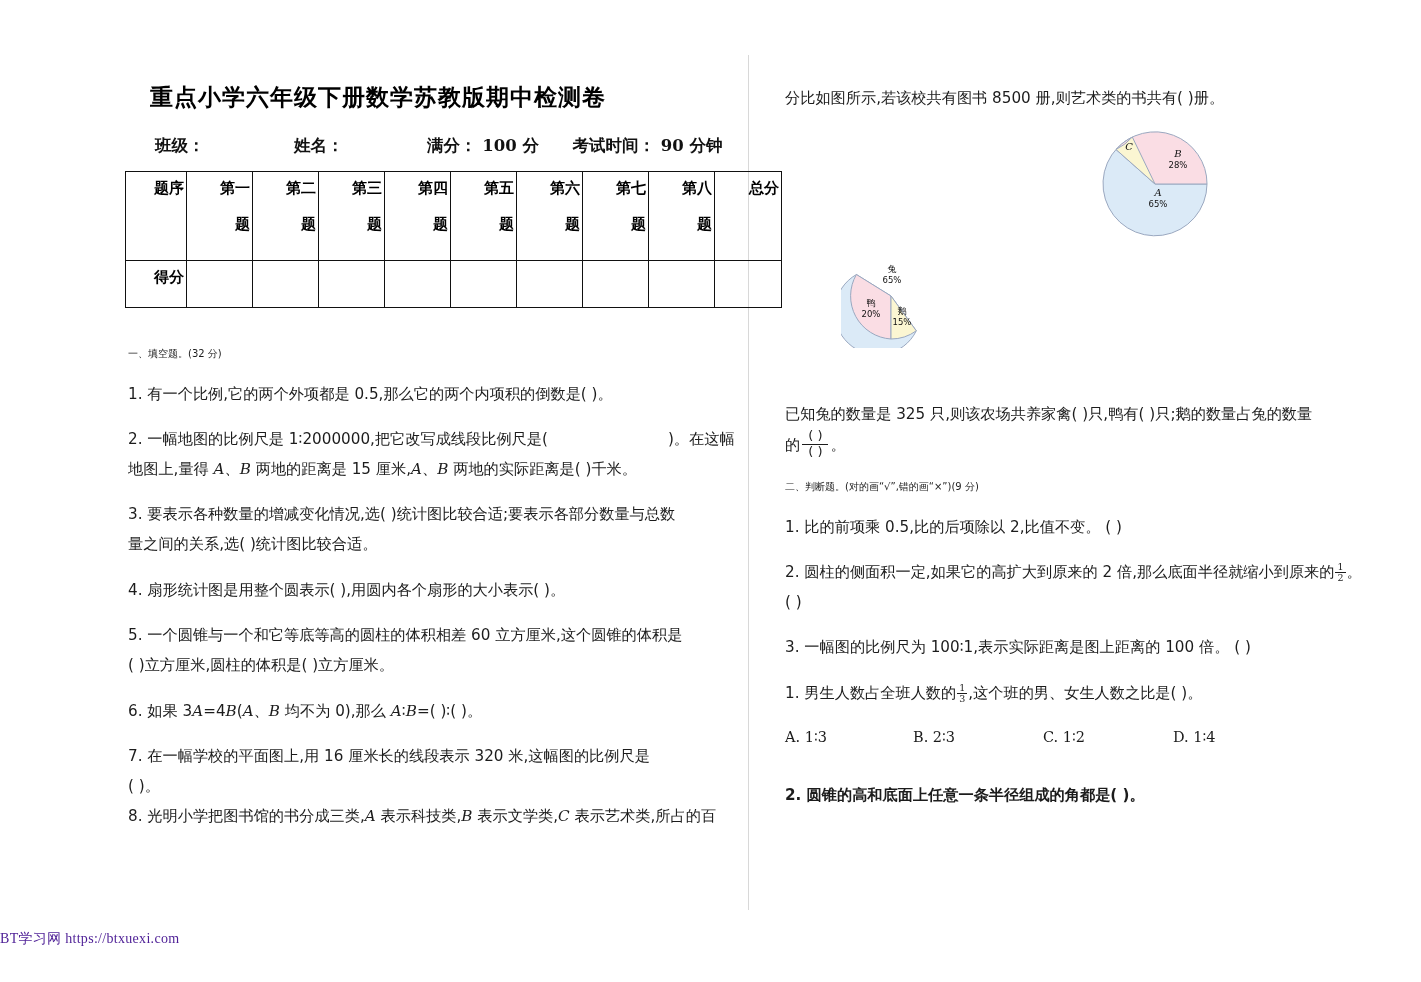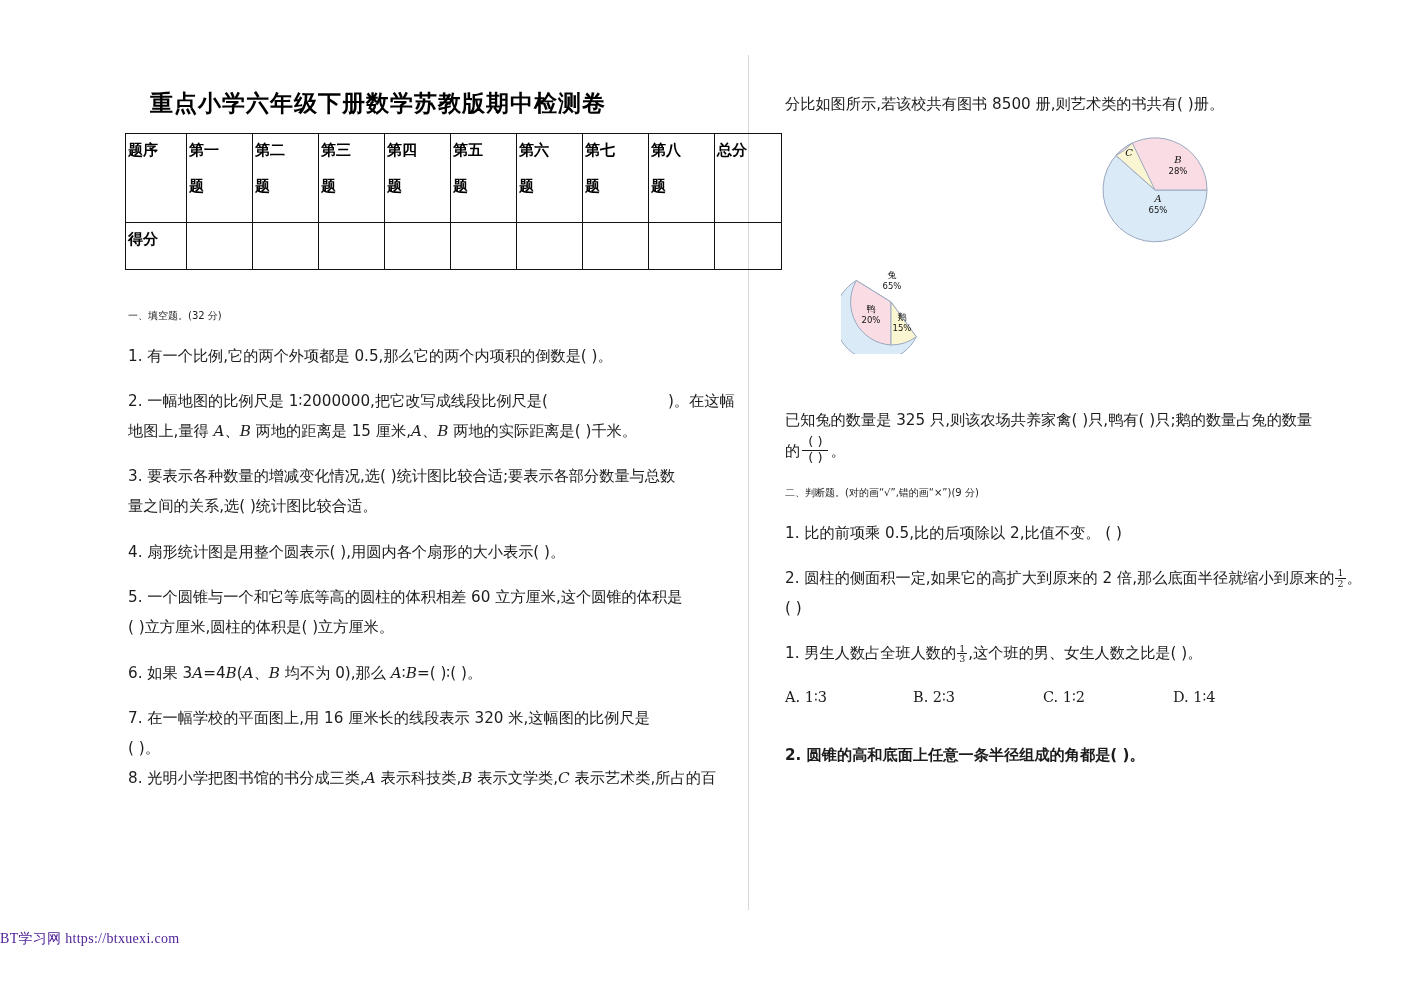--- a/index.html
+++ b/index.html
@@ -13,21 +13,21 @@
   }
   .page{position:absolute;inset:0;}
 
   
   .col-divider{
     position:absolute;left:748px;top:55px;width:1px;height:855px;
     background:#d8d8d8;
   }
 
   
-  .col{position:absolute;top:8px;}
+  .col{position:absolute;top:2px;}
   .col-left{left:0;width:748px;}
   .col-right{left:749px;width:672px;}
 
   
   .exam-title{
     text-align:center;
     font-size:23px;
     font-weight:bold;
     font-family:"DejaVu Serif","Liberation Serif",serif;
     letter-spacing:1px;
@@ -54,21 +54,21 @@
     border-collapse:collapse;
     margin:14px 0 0 125px;
     table-layout:fixed;
     width:558px;
     font-family:"DejaVu Serif","Liberation Serif",serif;
   }
   table.score-table td{
     border:1.4px solid #111;
     font-size:15px;
     font-weight:bold;
-    text-align:left;
+    text-align:right;
     vertical-align:top;
     padding:6px 2px 0 2px;
     color:#000;
     line-height:1.45;
     word-break:break-all;
   }
   table.score-table tr.head-row td{height:82px;}
   table.score-table tr.score-row td{height:40px;vertical-align:top;}
   td.c0{width:56px;}
   td.cn{width:61px;}
@@ -154,20 +154,31 @@
 <body>
 
 <div class="page">
 
   <div class="col-divider"></div>
 
   <div class="col col-left">
 
     <div class="exam-title">重点小学六年级下册数学苏教版期中检测卷</div>
 
+    <div class="meta-row">
+      <span class="meta-item">班级：</span>
+      <span class="meta-gap-1"></span>
+      <span class="meta-item">姓名：</span>
+      <span class="meta-gap-2"></span>
+      <span class="meta-item">满分：</span>
+      <span class="meta-item">100 分</span>
+      <span class="meta-gap-3"></span>
+      <span class="meta-item">考试时间：</span>
+      <span class="meta-item">90 分钟</span>
+    </div>
 
     <table class="score-table">
       <tbody>
           <tr class="head-row">
         <td class="c0">题序</td>
         <td class="cn">
           <span class="stack">
             <span>第一</span>
             <span style="height:14px"></span>
             <span>题</span>
@@ -335,20 +346,21 @@
 
       <div class="sec-head blk">二、判断题。(对的画“√”,错的画“×”)(9 分)</div>
 
       <div class="q blk">1. 比的前项乘 0.5,比的后项除以 2,比值不变。    (      )</div>
 
       <div class="q blk">
         <span>2. 圆柱的侧面积一定,如果它的高扩大到原来的 2 倍,那么底面半径就缩小到原来的</span><span class="frac"><span class="n">1</span><span class="d">2</span></span><span>。</span>
       </div>
       <div class="q">(      )</div>
 
+      <div class="q blk">3. 一幅图的比例尺为 100∶1,表示实际距离是图上距离的 100 倍。    (      )</div>
 
 
       <div class="q blk">
         <span>1. 男生人数占全班人数的</span><span class="frac"><span class="n">1</span><span class="d">3</span></span><span>,这个班的男、女生人数之比是(      )。</span>
       </div>
       <div class="opts">
         <span class="opt opt-a">A. 1∶3</span><span class="opt opt-b">B. 2∶3</span><span class="opt opt-c">C. 1∶2</span><span class="opt">D. 1∶4</span>
       </div>
 
       <div class="q" style="margin-top:36px;font-weight:bold;">2. 圆锥的高和底面上任意一条半径组成的角都是(      )。</div>

